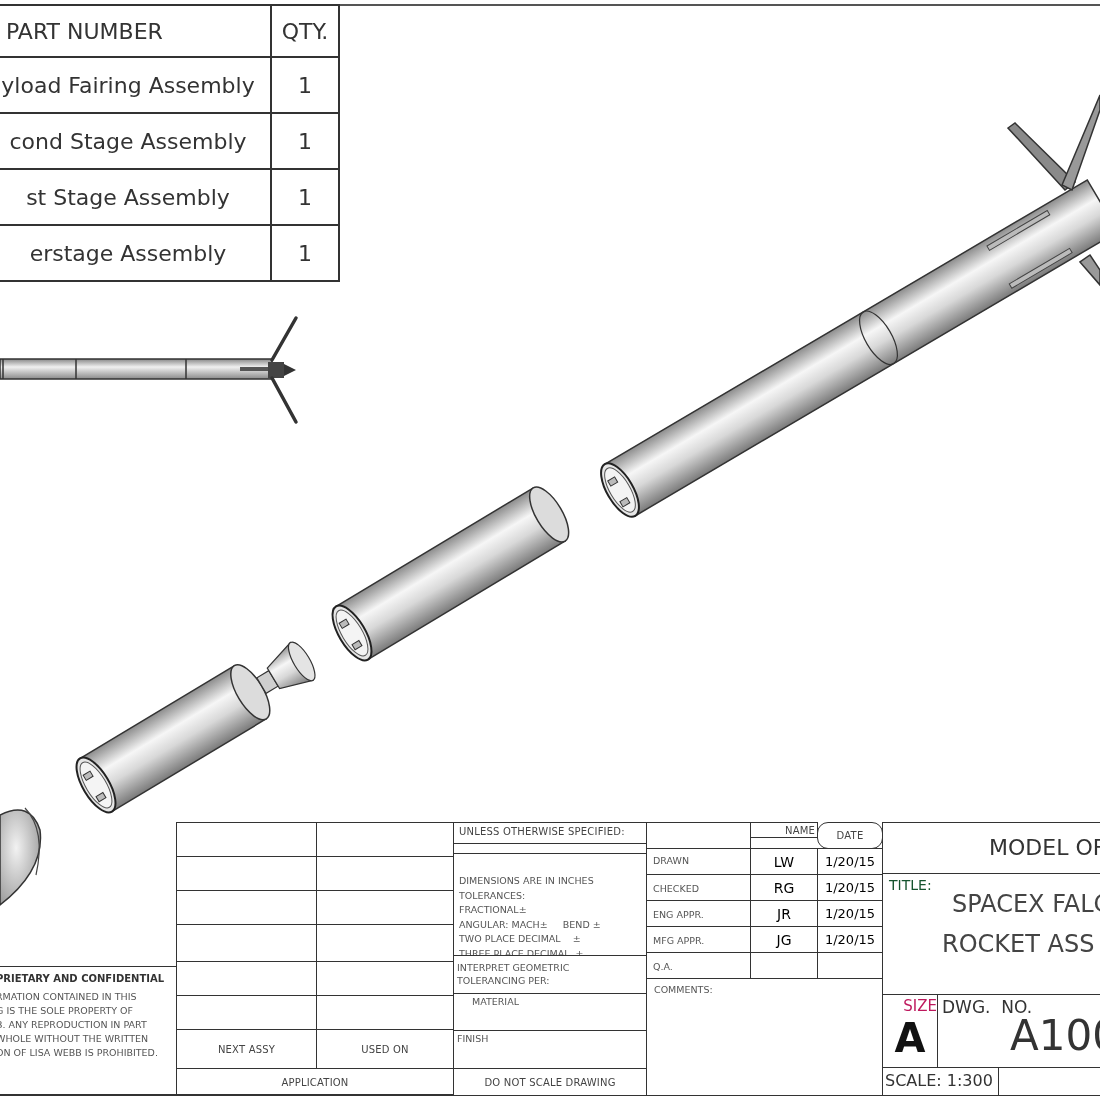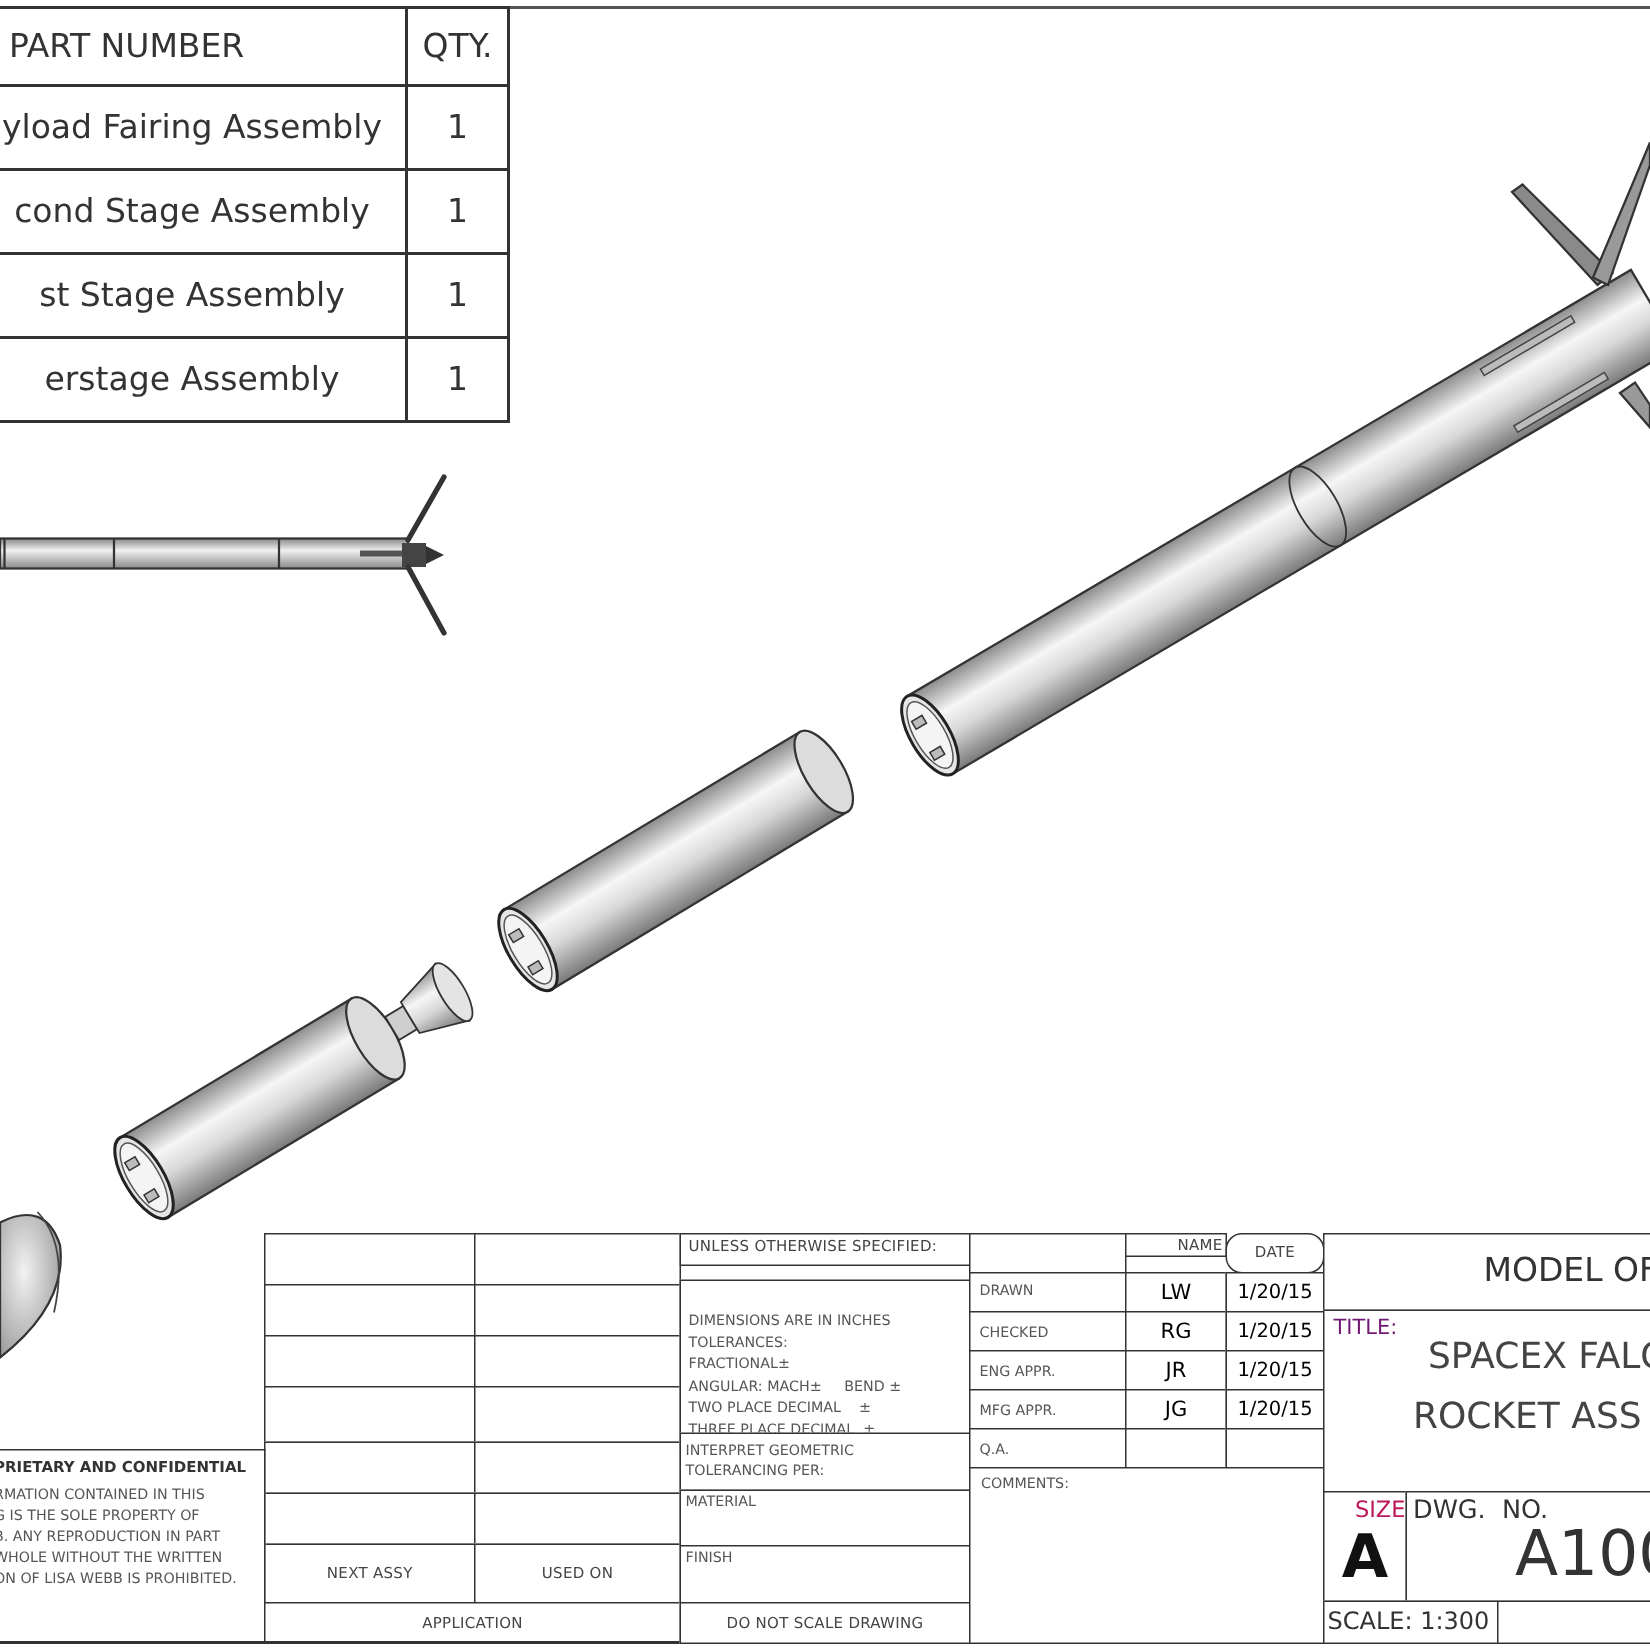--- a/index.html
+++ b/index.html
@@ -162,21 +162,21 @@
 <div class="cell small" style="left:453px;top:822px;width:194px;height:22px;padding:3px 0 0 5px;">UNLESS OTHERWISE SPECIFIED:</div>
 <div class="cell" style="left:453px;top:853px;width:194px;height:113px;padding:20px 0 0 5px;">
   <div class="tiny">DIMENSIONS ARE IN INCHES</div>
   <div class="tiny">TOLERANCES:</div>
   <div class="tiny">FRACTIONAL±</div>
   <div class="tiny" style="white-space:pre;">ANGULAR: MACH±     BEND ±</div>
   <div class="tiny" style="white-space:pre;">TWO PLACE DECIMAL    ±</div>
   <div class="tiny" style="white-space:pre;">THREE PLACE DECIMAL  ±</div>
 </div>
 <div class="cell tiny" style="left:453px;top:955px;width:194px;height:39px;padding:5px 70px 0 3px;line-height:13px;">INTERPRET GEOMETRIC TOLERANCING PER:</div>
-<div class="cell tiny" style="left:453px;top:993px;width:194px;height:38px;padding:1px 0 0 3px;">MATERIAL</div>
+<div class="cell tiny" style="left:453px;top:993px;width:194px;height:38px;padding:1px 0 0 18px;">MATERIAL</div>
 <div class="cell tiny" style="left:453px;top:1030px;width:194px;height:39px;padding:1px 0 0 3px;">FINISH</div>
 <div class="cell center small" style="left:453px;top:1068px;width:194px;height:28px;">DO NOT SCALE DRAWING</div>
 
 <div class="cell" style="left:646px;top:822px;width:105px;height:27px;"></div>
 <div class="cell center small" style="left:750px;top:822px;width:68px;height:16px;padding-left:32px;">NAME</div>
 <div class="cell center small" style="left:817px;top:822px;width:66px;height:27px;border-radius:11px;">DATE</div>
 
 <div class="cell tiny" style="left:646px;top:848px;width:105px;height:27px;padding:5px 0 0 6px;">DRAWN</div>
 <div class="cell center mid" style="left:750px;top:848px;width:68px;height:27px;">LW</div>
 <div class="cell center mid" style="left:817px;top:848px;width:66px;height:27px;font-size:13px;">1/20/15</div>
@@ -196,21 +196,21 @@
 <div class="cell tiny" style="left:646px;top:952px;width:105px;height:27px;padding:7px 0 0 6px;">Q.A.</div>
 <div class="cell center mid" style="left:750px;top:952px;width:68px;height:27px;"></div>
 <div class="cell center mid" style="left:817px;top:952px;width:66px;height:27px;"></div>
 
 <div class="cell tiny" style="left:646px;top:978px;width:237px;height:118px;padding:4px 0 0 7px;">COMMENTS:</div>
 
 <div class="cell" style="left:882px;top:822px;width:220px;height:52px;">
   <div style="position:absolute;left:106px;top:12px;font-size:22px;color:#333;white-space:nowrap;">MODEL OF</div>
 </div>
 <div class="cell" style="left:882px;top:873px;width:220px;height:122px;">
-  <div style="position:absolute;left:6px;top:3px;font-size:14px;color:#701a75;">TITLE:</div>
+  <div style="position:absolute;left:6px;top:3px;font-size:14px;color:#14532d;">TITLE:</div>
   <div style="position:absolute;left:59px;top:16px;font-size:24px;color:#444;white-space:nowrap;line-height:28px;margin-left:10px;">SPACEX FALC</div>
   <div style="position:absolute;left:59px;top:56px;font-size:24px;color:#444;white-space:nowrap;line-height:28px;">ROCKET ASS</div>
 </div>
 <div class="cell" style="left:882px;top:994px;width:56px;height:74px;">
   <div style="position:absolute;left:0;width:54px;top:2px;text-align:right;font-size:15px;color:#be185d;">SIZE</div>
   <div style="position:absolute;left:0;width:54px;top:20px;text-align:center;font-size:40px;font-weight:bold;color:#111;">A</div>
 </div>
 <div class="cell" style="left:937px;top:994px;width:165px;height:74px;">
   <div style="position:absolute;left:4px;top:2px;font-size:17px;color:#333;white-space:pre;">DWG.  NO.</div>
   <div style="position:absolute;left:72px;top:16px;font-size:42px;color:#333;white-space:nowrap;">A100</div>

